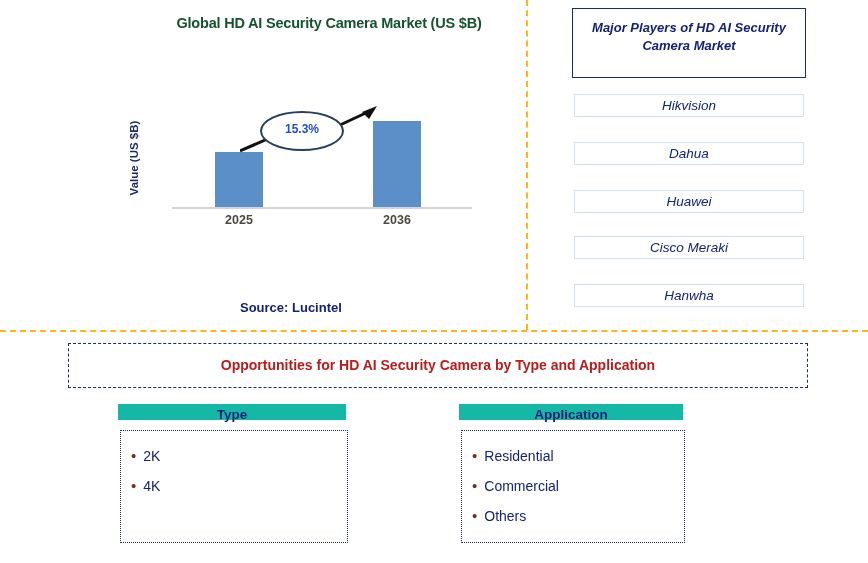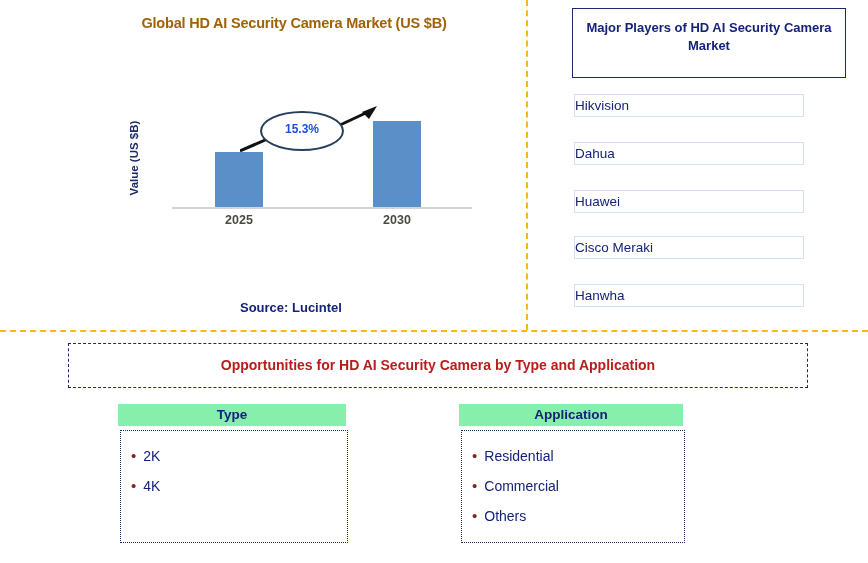--- a/index.html
+++ b/index.html
@@ -20,22 +20,23 @@
     left: 0; top: 0;
     width: 526px; height: 330px;
   }
   #chart-title {
     position: absolute;
     left: 0; top: 15px;
     width: 588px;
     text-align: center;
     font-size: 14.5px;
     font-weight: bold;
-    color: #a16207;
+    color: #14532d;
     letter-spacing: -0.2px;
+    padding-left: 35px;
   }
   #plot-area {
     position: absolute;
     left: 150px; top: 95px;
     width: 330px; height: 120px;
   }
   #y-axis-label {
     position: absolute;
     left: -22px;
     top: 8px;
@@ -118,40 +119,42 @@
     position: absolute;
     left: 0; top: 330px;
     width: 868px; height: 0;
     border-top: 2px dashed #ffb617;
   }
 
   
   #players-panel {
     position: absolute;
     left: 572px; top: 8px;
-    width: 274px;
+    width: 234px;
+    font-style: italic;
   }
   #players-header {
     border: 1.5px solid #1b2a6b;
     box-sizing: border-box;
     padding: 10px 6px;
     text-align: center;
     font-size: 13px;
     font-weight: bold;
     color: #14227a;
     line-height: 1.35;
     height: 70px;
   }
   .player-box {
     position: absolute;
     left: 2px;
     width: 230px;
     height: 23px;
     border: 1px solid #cfe2f3;
     box-sizing: border-box;
+    text-align: center;
     font-size: 13.5px;
     color: #14227a;
     line-height: 21px;
   }
 
   
   #opportunities-banner {
     position: absolute;
     left: 68px; top: 343px;
     width: 740px; height: 45px;
@@ -160,22 +163,22 @@
     text-align: center;
     font-size: 14px;
     font-weight: bold;
     color: #b91c1c;
     line-height: 43px;
   }
 
   
   .col-header {
     position: absolute;
-    height: 22px;
-    background: #86efac;
+    height: 16px;
+    background: #14b8a6;
     text-align: center;
     font-size: 13.5px;
     font-weight: bold;
     color: #14227a;
     line-height: 22px;
   }
   .col-body {
     position: absolute;
     border: 1.5px dotted #1b2a6b;
     box-sizing: border-box;
@@ -208,21 +211,21 @@
   <div id="plot-area">
 
     <div id="y-axis-label">Value (US $B)</div>
 
     <div id="axis-baseline"></div>
 
     <div class="bar" id="bar-2024"></div>
     <div class="bar" id="bar-2030"></div>
 
     <div class="tick-label" id="tick-2024">2025</div>
-    <div class="tick-label" id="tick-2030">2030</div>
+    <div class="tick-label" id="tick-2030">2036</div>
 
     <div id="cagr-group">
       <svg width="200" height="60" style="position:absolute;left:0;top:0;">
         <line x1="0" y1="48" x2="32" y2="34" stroke="#111111" stroke-width="3"></line>
         <line x1="100" y1="22" x2="130" y2="8" stroke="#111111" stroke-width="3"></line>
         <polygon points="137,3 122,9 129,16" fill="#111111"></polygon>
       </svg>
       <div id="cagr-ellipse"></div>
       <div id="cagr-value">15.3%</div>
     </div>

